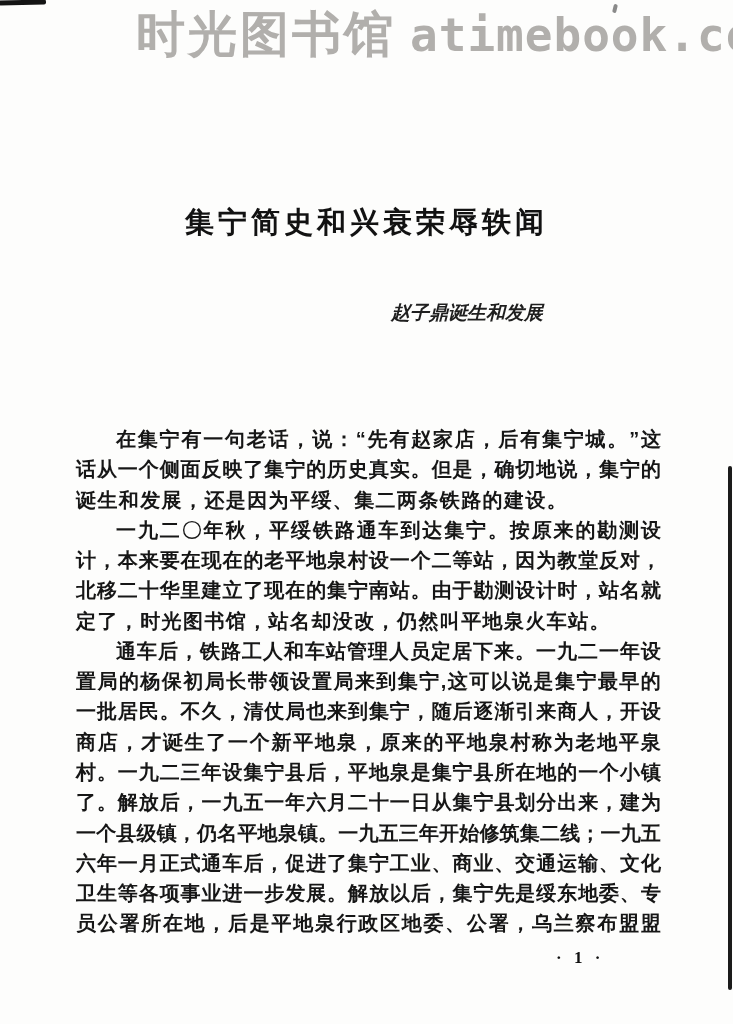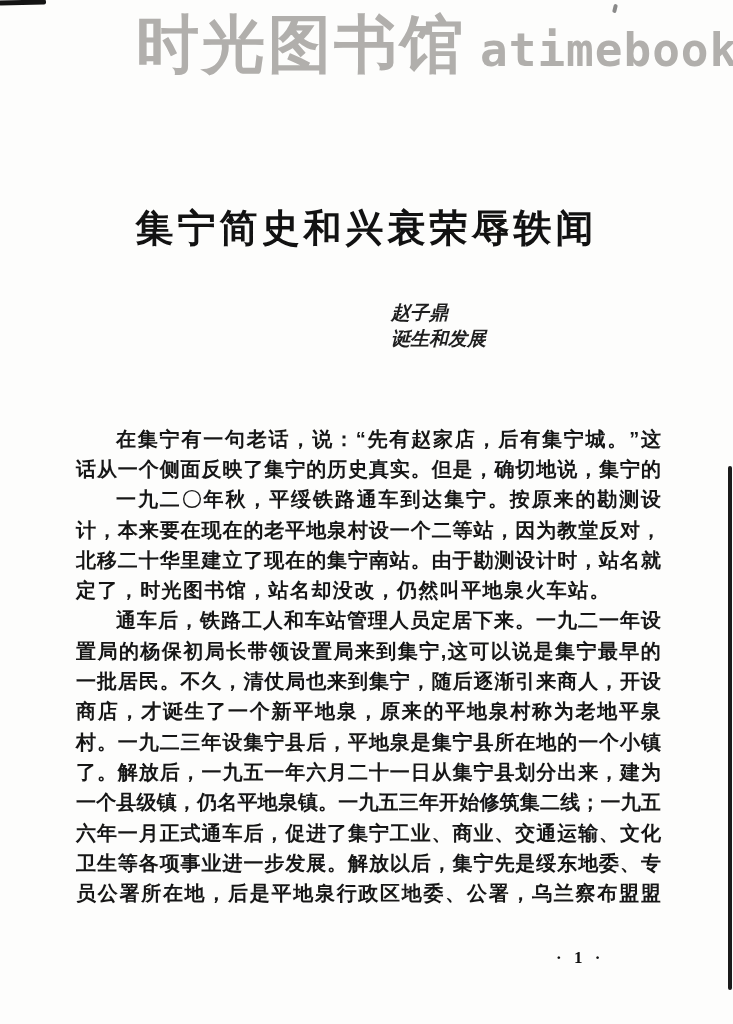--- a/index.html
+++ b/index.html
@@ -8,45 +8,45 @@
     background:#fdfdfc; overflow:hidden;
     font-family:"Liberation Sans", sans-serif;
     color:#191919;
   }
 
   
   .watermark {
     position:absolute; top:2px; left:136px; white-space:nowrap;
     font-weight:bold; color:#b1afac; user-select:none;
   }
-  .watermark .cn { font-size:63px; letter-spacing:3px; }
+  .watermark .cn { font-size:49px; letter-spacing:3px; }
   .watermark .en { font-size:46px; font-family:"DejaVu Sans Mono", monospace; margin-left:14px; letter-spacing:1px; }
 
   
   .smudge-tl { position:absolute; top:0; left:0; width:46px; height:5px;
     background:#141414; transform:rotate(-1.2deg); border-radius:0 2px 2px 0; }
   .speck-top { position:absolute; top:4px; left:613px; width:4px; height:9px;
     background:#8a8a8a; border-radius:2px; transform:rotate(14deg); }
   .edge-line-right { position:absolute; top:466px; left:728px; width:4px; height:524px;
     background:#1b1b1b; border-radius:2px; }
 
   
   .title {
     position:absolute; top:203px; left:0; width:733px; margin:0;
-    text-align:center; font-size:38px; font-weight:900;
+    text-align:center; font-size:29px; font-weight:900;
     letter-spacing:4px; color:#121212;
   }
 
   
   .byline {
     position:absolute; top:300px; left:391px; width:200px;
     font-family:"Liberation Serif", serif; font-style:italic; font-weight:600;
     font-size:19px; color:#1f1f1f;
   }
-  .byline-row { display:flex; justify-content:space-between; margin-bottom:21px;flex-direction:column; }
+  .byline-row { display:flex; justify-content:flex-start; margin-bottom:21px; }
 
   
   .body-text { position:absolute; top:424px; left:76px; width:585px; }
   .line {
     height:30.3px; display:flex; justify-content:space-between; align-items:center;
     font-size:20px; font-weight:600; color:#161616;
   }
   .line.indent { padding-left:40px; }
   .line.para-end { display:block; line-height:30.3px; letter-spacing:1.4px; }
 
@@ -130,20 +130,21 @@
         <span>，</span>
         <span>确</span>
         <span>切</span>
         <span>地</span>
         <span>说</span>
         <span>，</span>
         <span>集</span>
         <span>宁</span>
         <span>的</span>
       </div>
+      <div class="line para-end">诞生和发展，还是因为平绥、集二两条铁路的建设。</div>
       <div class="line indent">
         <span>一</span>
         <span>九</span>
         <span>二</span>
         <span>〇</span>
         <span>年</span>
         <span>秋</span>
         <span>，</span>
         <span>平</span>
         <span>绥</span>

